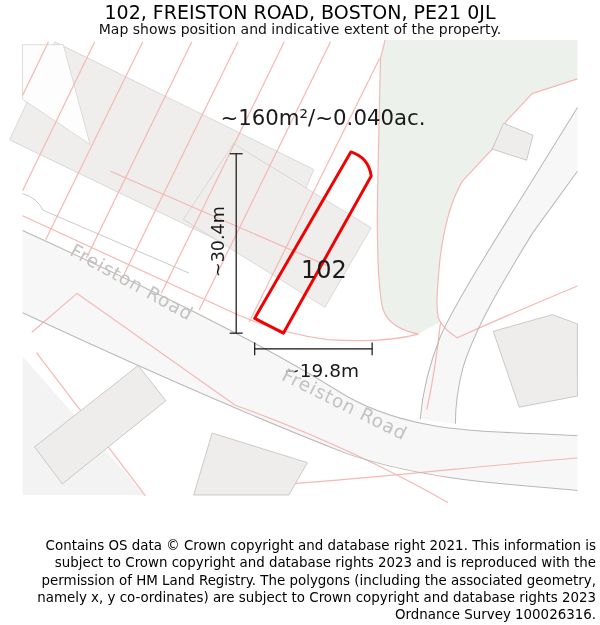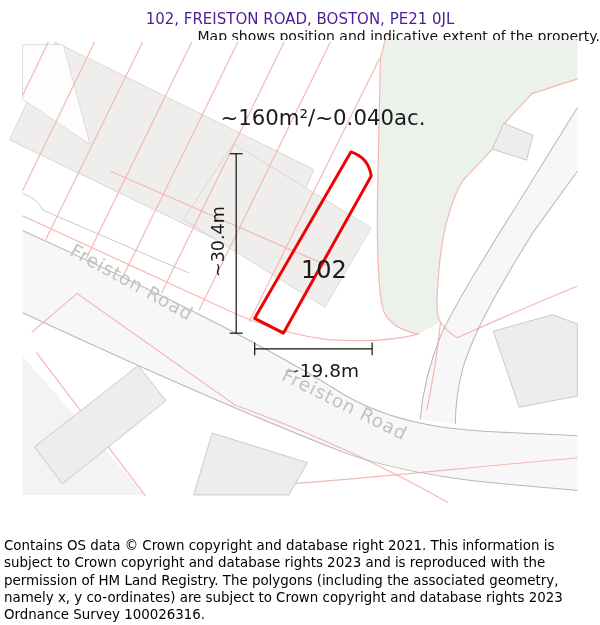--- a/index.html
+++ b/index.html
@@ -1,23 +1,23 @@
 <!DOCTYPE html>
 <html><head>
 <meta charset="utf-8">
 <style>
   html,body{margin:0;padding:0;background:#fff;}
   body{width:600px;height:625px;position:relative;overflow:hidden;
        font-family:"DejaVu Sans","Liberation Sans",sans-serif;color:#111;}
   .header{position:absolute;top:0;left:0;width:600px;height:40px;text-align:center;background:#fff;}
-  .header .t1{font-size:15px;line-height:18px;margin-top:10px;color:#4c1d95;}
-  .header .t2{font-size:14px;line-height:17px;color:#111;text-align:right;}
+  .header .t1{font-size:19px;line-height:18px;margin-top:3px;color:#000000;}
+  .header .t2{font-size:14px;line-height:17px;color:#111;}
   .mapwrap{position:absolute;top:40px;left:0;width:488px;height:492px;}
   .footer{position:absolute;top:533px;left:0;width:592px;padding:4px 4px 0 4px;
-          font-size:13.4px;line-height:17.3px;color:#000;background:#fff;}
+          font-size:13.4px;line-height:17.3px;color:#000;background:#fff;text-align:right;}
   svg text{font-family:"DejaVu Sans","Liberation Sans",sans-serif;}
   .maplabel{fill:#1a1a1a;}
   .roadlabel{fill:#c3c2c1;letter-spacing:1px;}
 </style>
 </head>
 <body>
 
 <div class="header">
   <div class="t1">102, FREISTON ROAD, BOSTON, PE21 0JL</div>
   <div class="t2">Map shows position and indicative extent of the property.</div>

